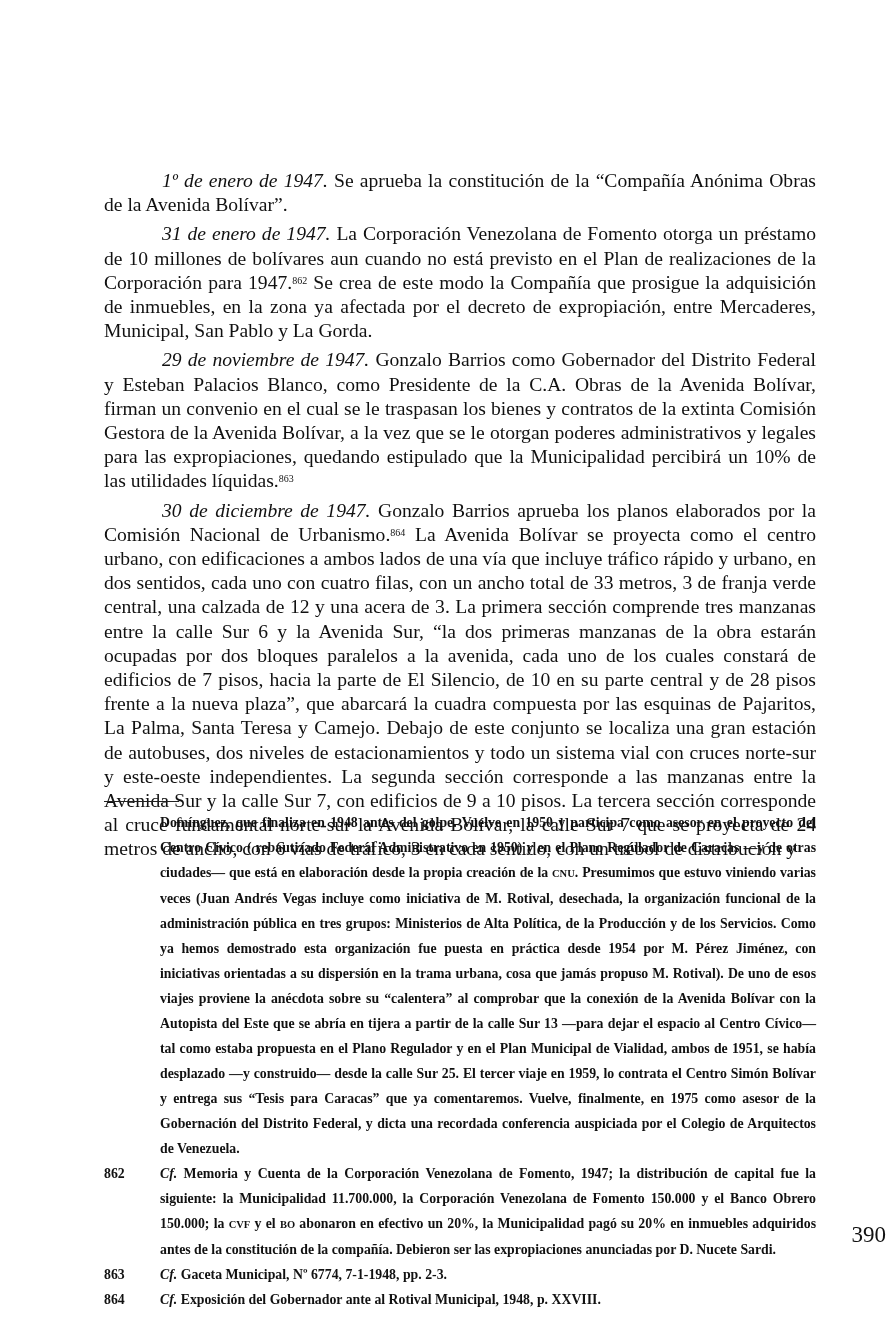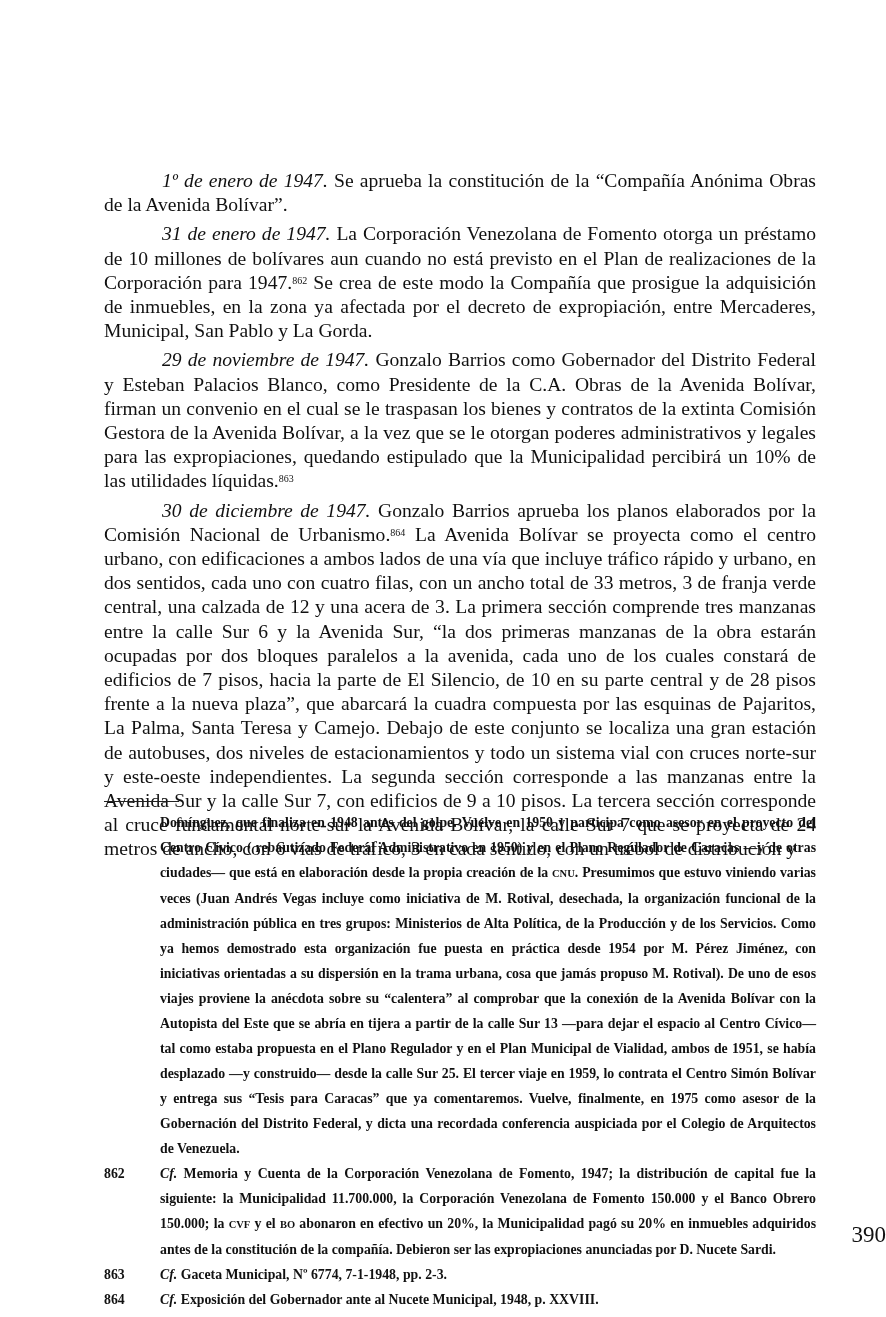--- a/index.html
+++ b/index.html
@@ -44,17 +44,17 @@
     <div class="fn-text"><i>Cf.</i><span> Memoria y Cuenta de la Corporación Venezolana de Fomento, 1947; la distribución de capital fue la siguiente: la Municipalidad 11.700.000, la Corporación Venezolana de Fomento 150.000 y el Banco Obrero 150.000; la </span><span class="sc">cvf</span><span> y el </span><span class="sc">bo</span><span> abonaron en efectivo un 20%, la Municipalidad pagó su 20% en inmuebles adquiridos antes de la constitución de la compañía. Debieron ser las expropiaciones anunciadas por D. Nucete Sardi.</span></div>
   </div>
 
   <div class="fn-row">
     <div class="fn-num">863</div>
     <div class="fn-text"><i>Cf.</i><span> Gaceta Municipal, Nº 6774, 7-1-1948, pp. 2-3.</span></div>
   </div>
 
   <div class="fn-row">
     <div class="fn-num">864</div>
-    <div class="fn-text"><i>Cf.</i><span> Exposición del Gobernador ante al Nucete Municipal, 1948, p. XXVIII.</span></div>
+    <div class="fn-text"><i>Cf.</i><span> Exposición del Gobernador ante al Rotival Municipal, 1948, p. XXVIII.</span></div>
   </div>
 </div>
 
 <div class="pagenum">390</div>
 
 </body></html>

